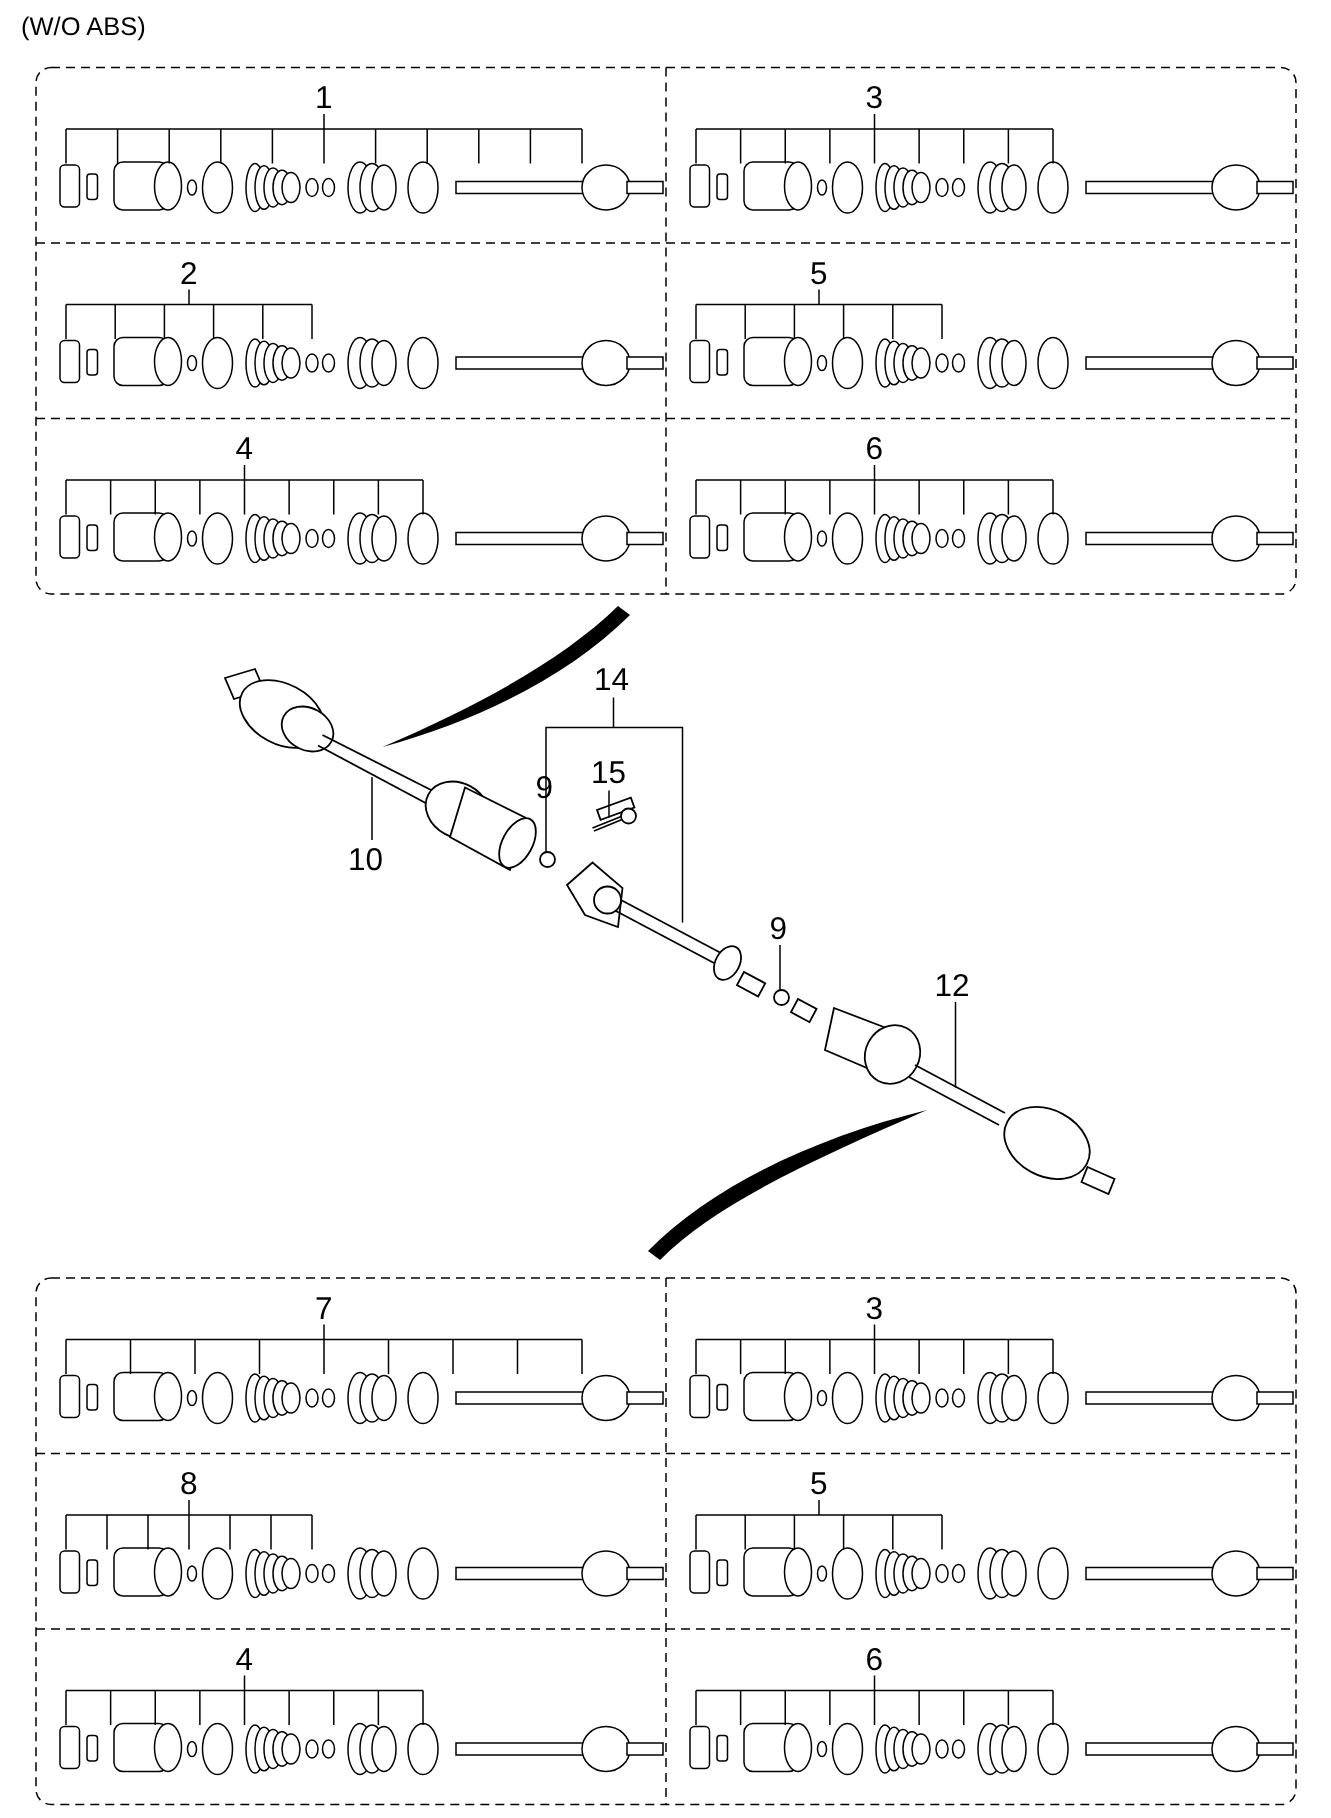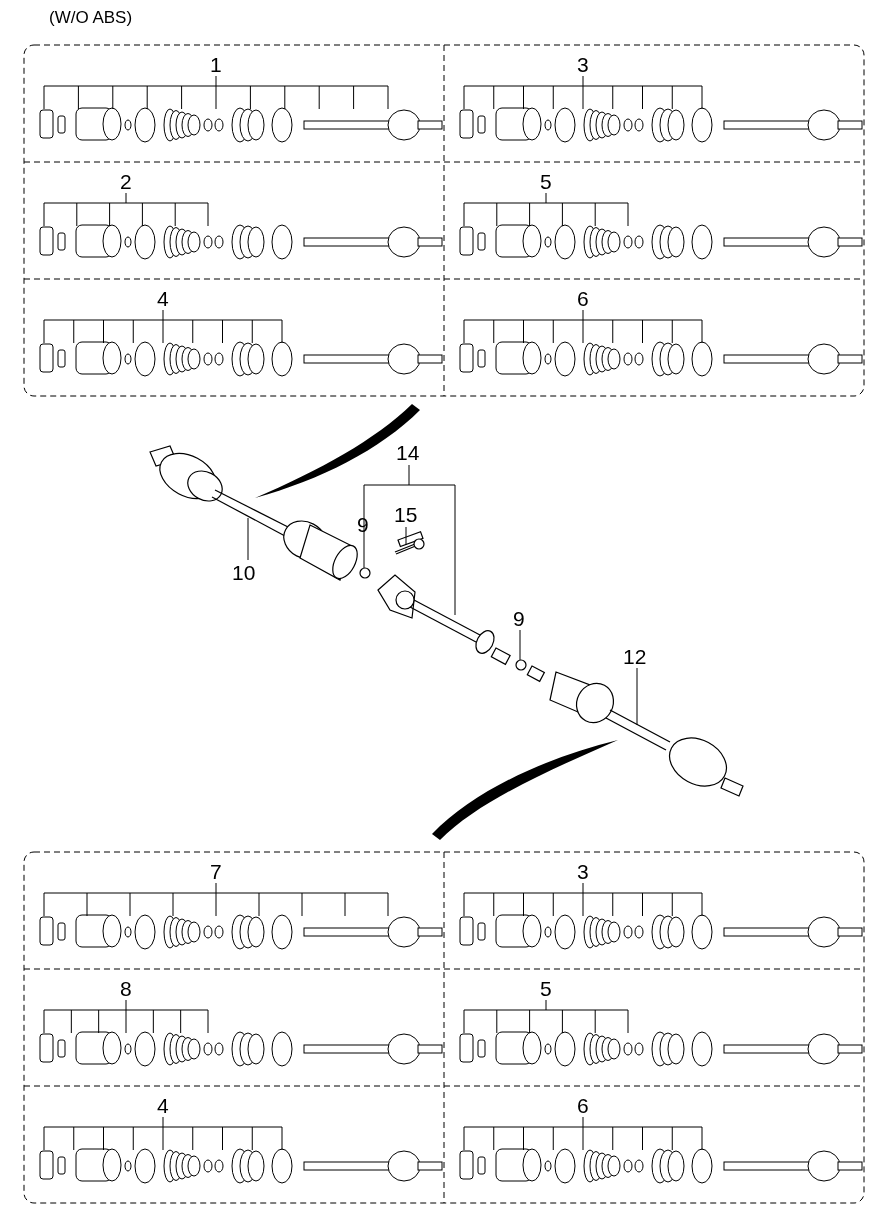--- a/index.html
+++ b/index.html
@@ -1,17 +1,17 @@
 <!DOCTYPE html>
 <html><head>
 <meta charset="utf-8">
 <style>
   html,body{margin:0;padding:0;background:#fff;}
   body{width:887px;height:1212px;position:relative;overflow:hidden;font-family:"Liberation Sans",sans-serif;color:#000;}
-  #title{position:absolute;left:14px;top:8px;font-size:17px;margin-left:35px;}
+  #title{position:absolute;left:14px;top:8px;font-size:17px;}
   svg#diagram{position:absolute;left:0;top:0;}
   .callout{font-family:"Liberation Sans",sans-serif;font-size:21px;fill:#000;}
 </style>
 </head>
 <body>
 
 <div id="title">(W/O ABS)</div>
 
 <svg id="diagram" width="887" height="1212" viewBox="0 0 887 1212">
   <g id="top-group">

